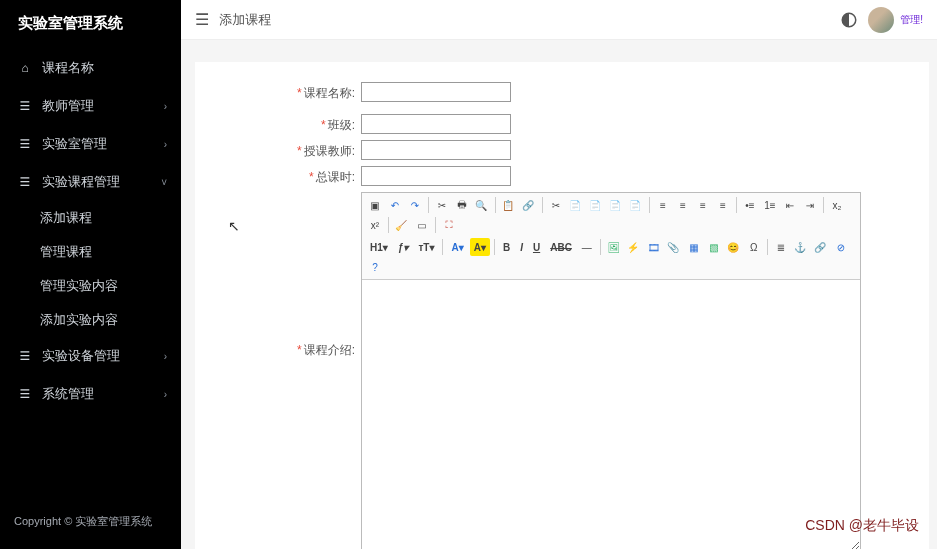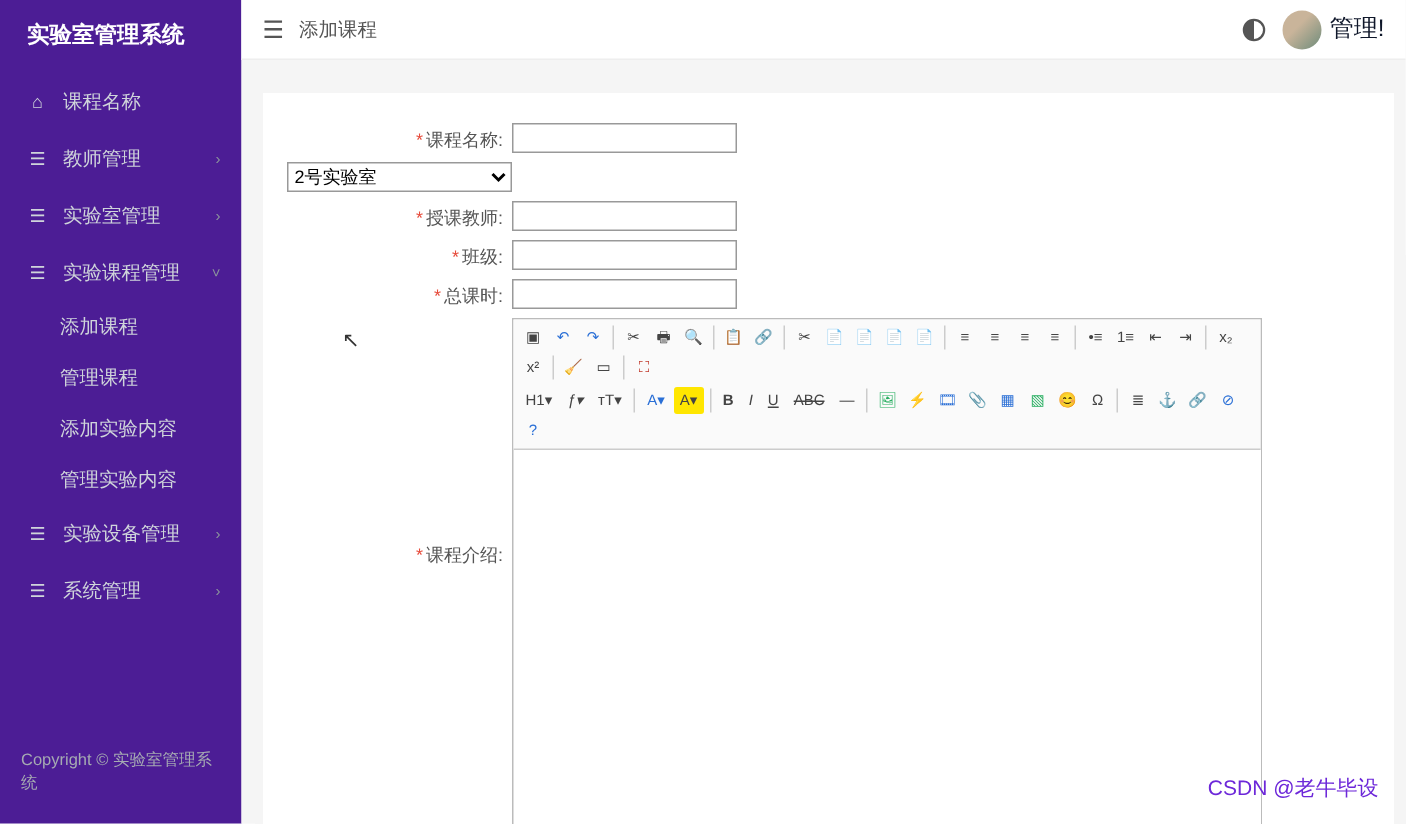--- a/index.html
+++ b/index.html
@@ -1,64 +1,64 @@
 <!DOCTYPE html>
 <html><head>
 <meta charset="utf-8">
 <style>
 *{box-sizing:border-box;margin:0;padding:0;font-family:"Microsoft YaHei","Helvetica Neue",Arial,sans-serif}
 body{background:#f5f5f5;font-size:13px;color:#333;overflow:hidden}
 .app{display:flex;width:937px;height:549px;background:#fff;position:relative}
 
 
-.sidebar{width:161px;background:#4c1d95;color:#cfd4da;display:flex;flex-direction:column;flex-shrink:0}
+.sidebar{width:181px;background:#000000;color:#cfd4da;display:flex;flex-direction:column;flex-shrink:0}
 .brand{color:#fff;font-size:15px;font-weight:600;padding:14px 18px 16px}
 .nav{flex:1;font-size:13px}
 .nav-item{display:flex;align-items:center;padding:10px 18px;cursor:pointer;color:#cfd4da;position:relative}
 .nav-item .ic{width:14px;display:inline-block;margin-right:10px;text-align:center;font-size:12px}
 .nav-item .arrow{position:absolute;right:14px;font-size:10px;color:#8a929c}
 .nav-sub{padding-left:40px}
 .nav-sub .nav-item{padding:8px 18px 8px 0}
 .copyright{font-size:11px;color:#a5aab2;padding:14px 14px 20px}
 
 
 .main{flex:1;display:flex;flex-direction:column;min-width:0;background:#f5f5f5}
 .topbar{height:40px;background:#fff;border-bottom:1px solid #eee;display:flex;align-items:center;padding:0 14px}
 .hamb{font-size:16px;margin-right:10px;cursor:pointer;color:#555}
 .crumb{font-size:13px;color:#555}
 .spacer{flex:1}
 .theme-ic{width:18px;height:18px;margin-right:10px;cursor:pointer;color:#555}
 .avatar{width:26px;height:26px;border-radius:50%;background:linear-gradient(135deg,#c9b49a 40%,#6d8b7a);margin-right:6px}
-.uname{color:#0f172a;font-size:16px}
+.uname{color:#6d28d9;font-size:10px}
 
 
 .content{flex:1;overflow:auto;padding:22px 8px 10px 14px}
 .card{background:#fff;padding:20px 10px 20px 10px;min-height:480px}
 .row{display:flex;align-items:flex-start;margin-bottom:6px}
 .lbl{width:150px;text-align:right;font-size:12px;color:#555;padding-top:3px}
 .lbl .req{color:#e74c3c;margin-right:2px}
 .ctl{padding-left:6px}
 .inp{width:150px;height:20px;border:1px solid #999;font-size:12px;padding:0 4px}
 .sel{width:150px;height:20px;border:1px solid #999;font-size:12px;background:#fff}
 
 
 .editor{width:500px;border:1px solid #bbb}
 .toolbar{background:#fafafa;border-bottom:1px solid #ccc;padding:3px 4px;display:flex;flex-wrap:wrap;gap:2px}
 .tbtn{width:18px;height:18px;border:1px solid transparent;display:inline-flex;align-items:center;justify-content:center;font-size:10px;color:#444;cursor:pointer;border-radius:2px}
-.tbtn.txt{width:auto;padding:0 3px;font-weight:400}
+.tbtn.txt{width:auto;padding:0 3px;font-weight:700}
 .tbtn.hl{background:#ffe600}
 .tbtn.blue{color:#2a6fd6}
 .tsep{width:1px;height:16px;background:#ccc;margin:1px 2px}
 .editor-body{height:270px;background:#fff;overflow:auto;position:relative;resize:vertical}
 .editor-body::-webkit-scrollbar{width:14px}
 .editor-body::-webkit-scrollbar-track{background:#f0f0f0}
 .editor-body::-webkit-scrollbar-thumb{background:#c8c8c8}
 
 
-.wm{position:absolute;right:18px;bottom:14px;color:#6d28d9;font-size:14px;pointer-events:none}
+.wm{position:absolute;right:18px;bottom:14px;color:#7f1d1d;font-size:14px;pointer-events:none}
 .cursor{position:absolute;left:228px;top:218px;font-size:14px;pointer-events:none}
 </style>
 </head>
 <body>
 
 <div class="app">
   <aside class="sidebar">
     <div class="brand">实验室管理系统</div>
     <nav class="nav">
       <div class="nav-item">
@@ -82,24 +82,24 @@
         <span class="arrow">˅</span>
       </div>
       <div class="nav-sub">
         <div class="nav-item">
             <span>添加课程</span>
           </div>
         <div class="nav-item">
             <span>管理课程</span>
           </div>
         <div class="nav-item">
+            <span>管理实验内容</span>
+          </div>
+        <div class="nav-item">
             <span>添加实验内容</span>
-          </div>
-        <div class="nav-item">
-            <span>管理实验内容</span>
           </div>
       </div>
       <div class="nav-item">
         <span class="ic">☰</span>
         <span>实验设备管理</span>
         <span class="arrow">›</span>
       </div>
       <div class="nav-item">
         <span class="ic">☰</span>
         <span>系统管理</span>
@@ -125,28 +125,27 @@
     </div>
 
     <div class="content">
       <div class="card">
 
         <div class="row">
           <div class="lbl"><span class="req">*</span><span>课程名称:</span></div>
           <div class="ctl"><input class="inp" value="" style=""></div>
         </div>
         <div class="row">
-          <div class="ctl"><select class="sel"><option>2号实验室</option></select></div>
+        </div>
+        <div class="row">
+          <div class="lbl"><span class="req">*</span><span>班级:</span></div>
+          <div class="ctl"><input class="inp" value="" style=""></div>
         </div>
         <div class="row">
           <div class="lbl"><span class="req">*</span><span>授课教师:</span></div>
-          <div class="ctl"><input class="inp" value="" style=""></div>
-        </div>
-        <div class="row">
-          <div class="lbl"><span class="req">*</span><span>班级:</span></div>
           <div class="ctl"><input class="inp" value="" style=""></div>
         </div>
         <div class="row">
           <div class="lbl"><span class="req">*</span><span>总课时:</span></div>
           <div class="ctl"><input class="inp" value="" style=""></div>
         </div>
 
         <div class="row">
           <div class="lbl" style="padding-top:150px"><span class="req">*</span><span>课程介绍:</span></div>
           <div class="ctl">

